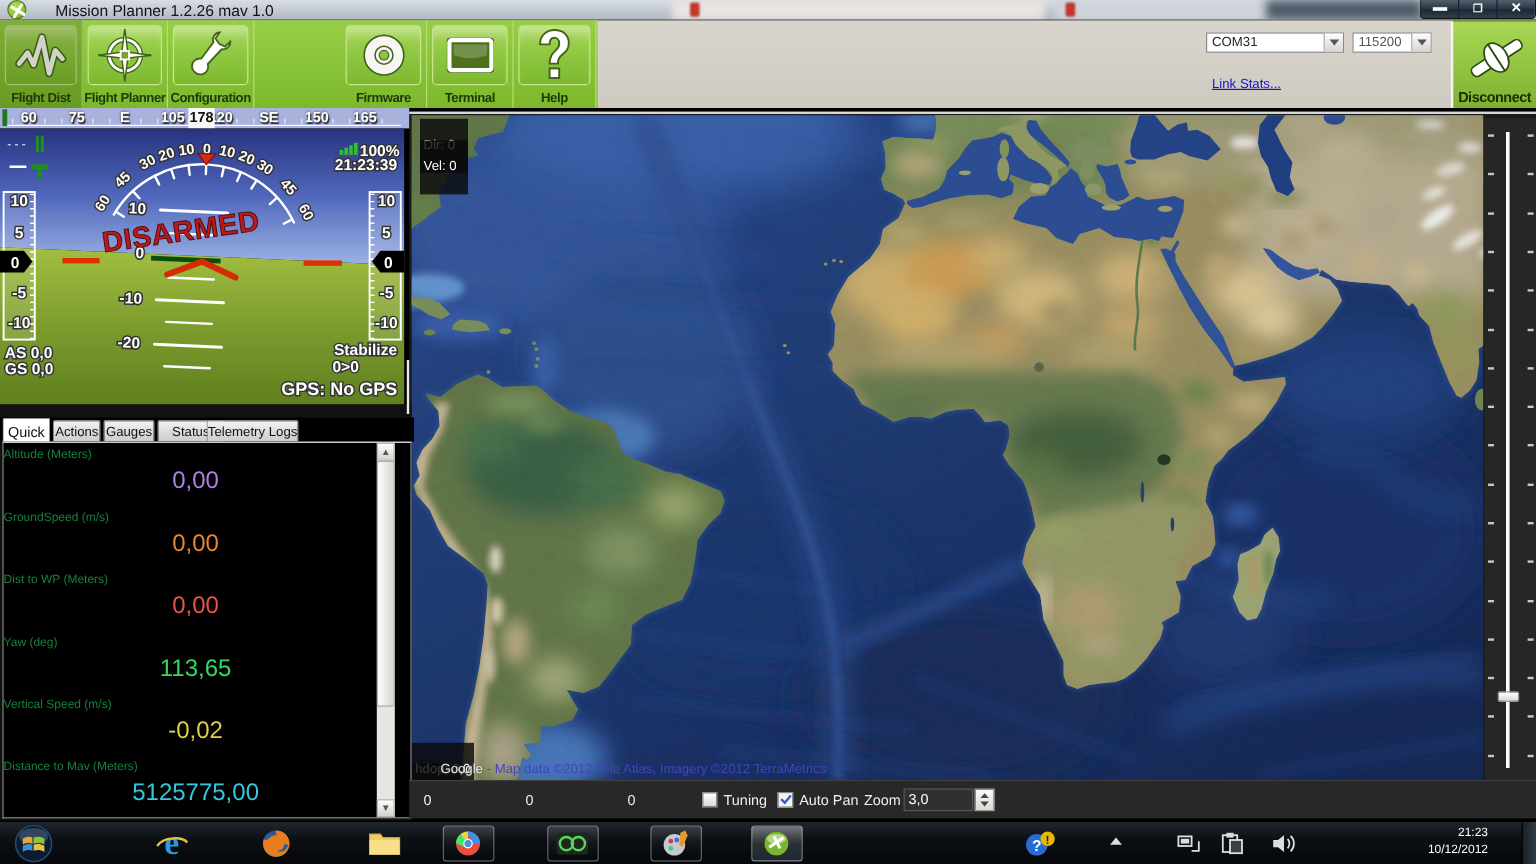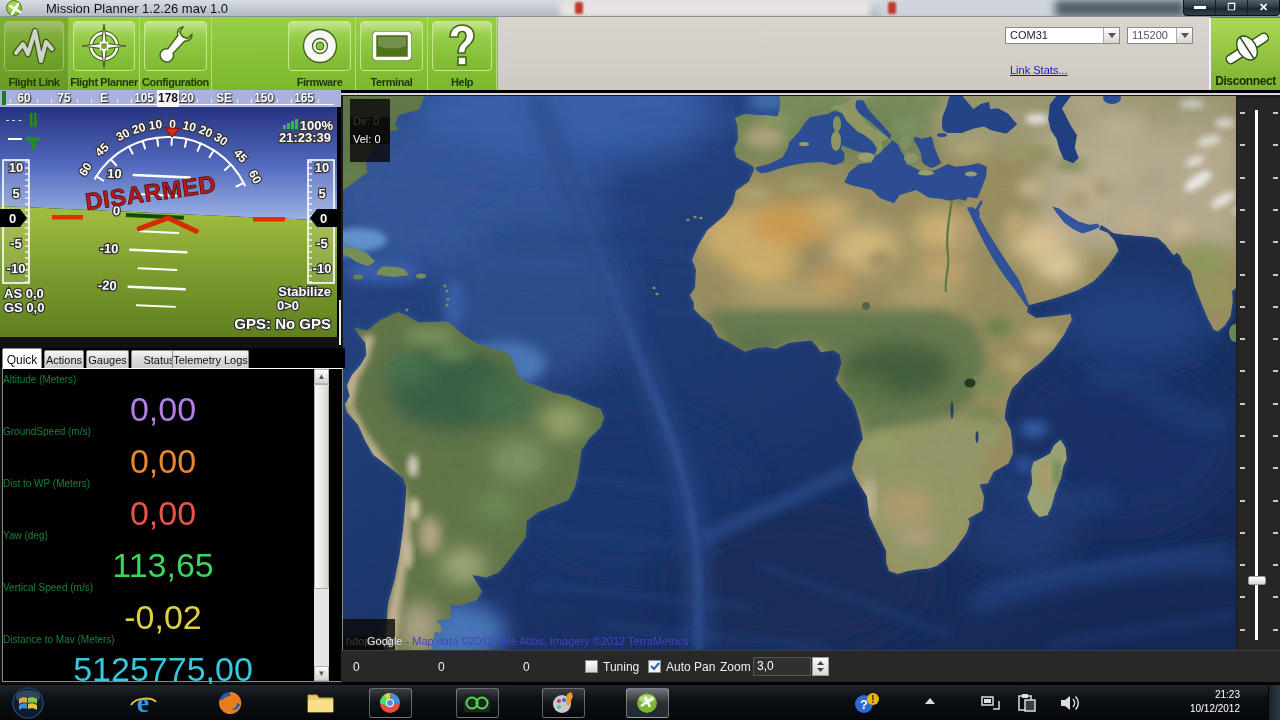--- a/index.html
+++ b/index.html
@@ -38,21 +38,21 @@
 #hud{left:0;top:107px;width:337px;height:230px;overflow:hidden}
 
 #leftcol{left:0;top:337px;width:343px;height:347px;background:#111}
 
 #tabs{left:0;top:348px;width:345px;height:20px;background:#000}
 .tab{position:absolute;top:2px;height:18px;background:linear-gradient(#f4f4f4,#d8d8d6 60%,#cfcecb);border:1px solid #8a8a8a;border-bottom:none;border-radius:2px 2px 0 0;font-size:11px;color:#111;text-align:center;padding-top:3px;white-space:nowrap;overflow:hidden}
 .tab.active{top:0;height:20px;background:#fff;font-size:12px;z-index:2;padding-top:4px}
 
 #quick{left:2px;top:368px;width:341px;height:314px;background:#000;border:1px solid #888;border-top:1px solid #fff}
 .qlabel{position:absolute;width:320px;color:#15803d;font-size:10px}
-.qval{position:absolute;width:320px;text-align:center;font-size:34px}
+.qval{position:absolute;width:320px;text-align:center;font-size:20px}
 
 #qsb{left:314px;top:369px;width:15px;height:312px;background:#e8e6e3}
 .sbarrow{position:absolute;left:0;width:15px;height:15px;background:linear-gradient(#fdfdfd,#d5d2cc);border:1px solid #b8b5ae;color:#555;font-size:8px;text-align:center;line-height:13px}
 #qthumb{position:absolute;left:0;top:15px;width:15px;height:205px;background:linear-gradient(90deg,#fdfdfd,#d8d5cf);border:1px solid #b0ada6;border-radius:2px}
 
 #mapwrap{left:341px;top:93px;width:939px;height:560px;background:#1a1a1a;border-top:2px solid #d8d8d8}
 #map{position:absolute;left:2px;top:1px;width:893px;height:554px}
 .maplabel{position:absolute;background:rgba(10,10,10,.82);color:#fff;font-size:11px;font-weight:normal;padding:16px 3px;line-height:13px}
 #attrib{position:absolute;left:26px;top:540px;font-size:11px;color:#4343c0}
 #attrib .g{color:#e8e8e8;text-shadow:0 0 2px #555}
@@ -372,21 +372,21 @@
 
 <div class="abs" id="toolbar">
   <div class="abs" id="tbgreen"></div>
   <div class="tbtn" style="left:0px;width:69px">
         <div class="ticon">
           <svg width="46" height="46" viewBox="0 0 46 46">
             <polyline points="5,30 12,21 17,31 24,8 30,38 35,19 41,26" stroke="#44631a" fill="none" stroke-width="6.5" stroke-linecap="round" stroke-linejoin="round"></polyline>
             <polyline points="5,30 12,21 17,31 24,8 30,38 35,19 41,26" stroke="#fff" fill="none" stroke-linecap="round" stroke-linejoin="round" stroke-width="4"></polyline>
           </svg>
         </div>
-        <div class="tlabel">Flight Link</div>
+        <div class="tlabel">Flight Dist</div>
       </div>
 <div class="tbtn" style="left:69px;width:71px">
         <div class="ticon">
           <svg width="46" height="46" viewBox="0 0 46 46">
             <circle cx="23" cy="23" r="13" stroke="#44631a" stroke-width="4.5" fill="none"></circle>
             <circle cx="23" cy="23" r="13" stroke="#fff" fill="none" stroke-linecap="round" stroke-linejoin="round" stroke-width="2.4"></circle>
             <line x1="1" y1="23" x2="45" y2="23" stroke="#44631a" stroke-width="1.6"></line>
             <g fill="#fff" stroke="#44631a" stroke-width="1.2">
               <path d="M23,1 L25.8,23 L23,45 L20.2,23 Z"></path>
               <path d="M1,23 L23,20.2 L45,23 L23,25.8 Z"></path>

